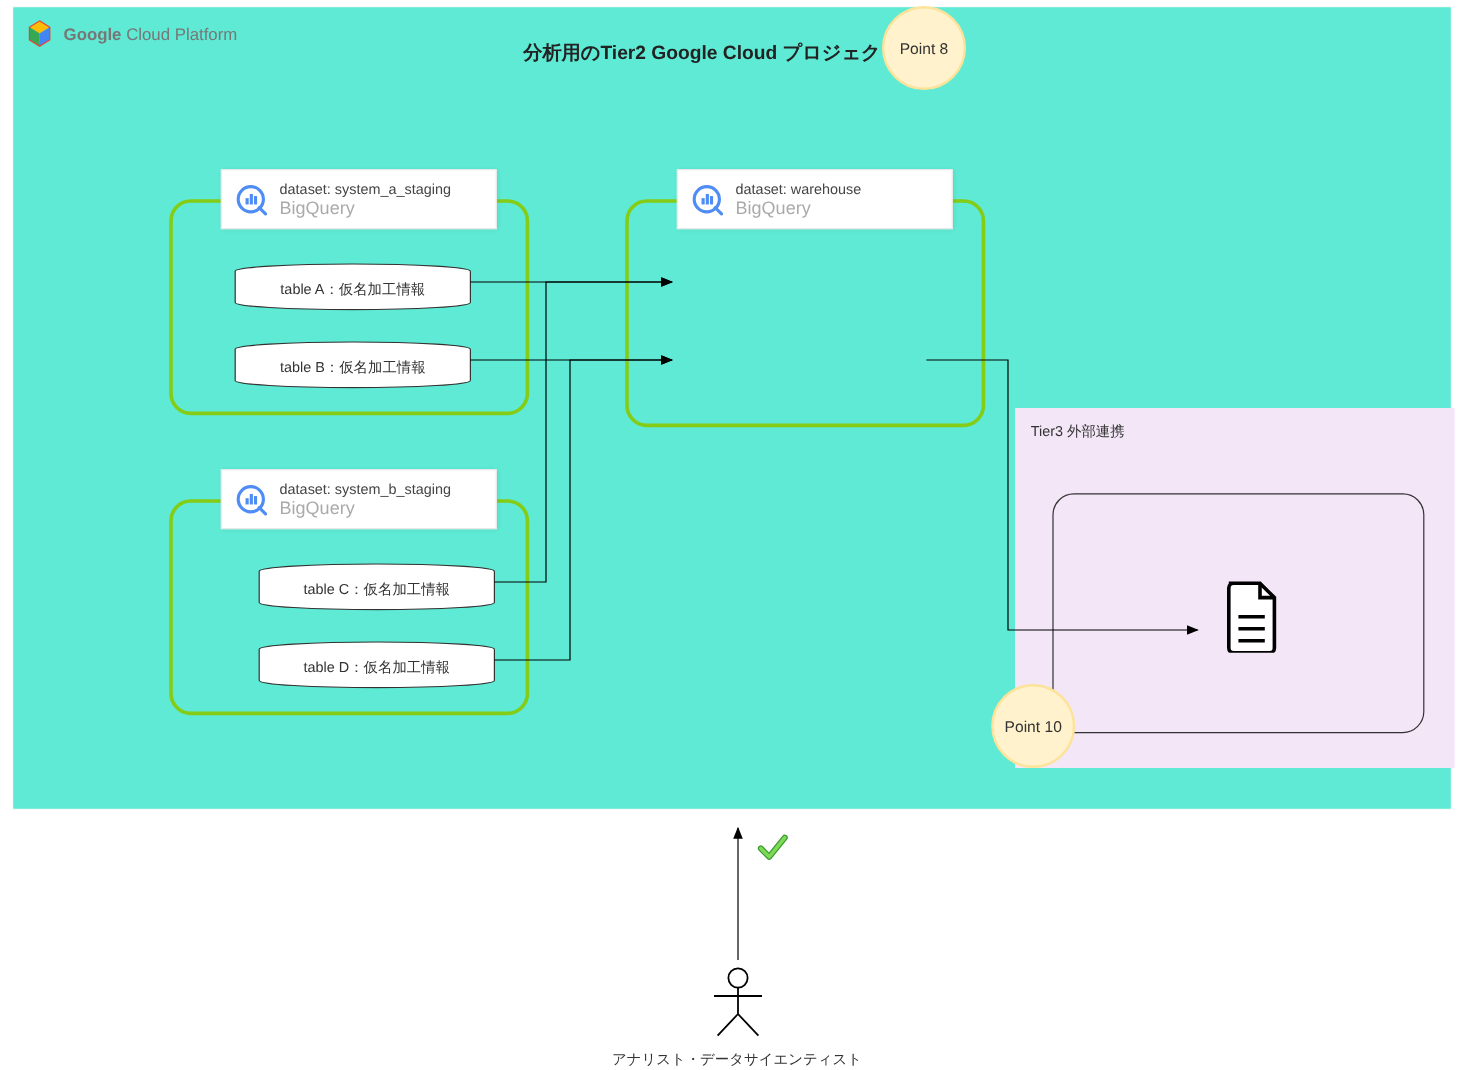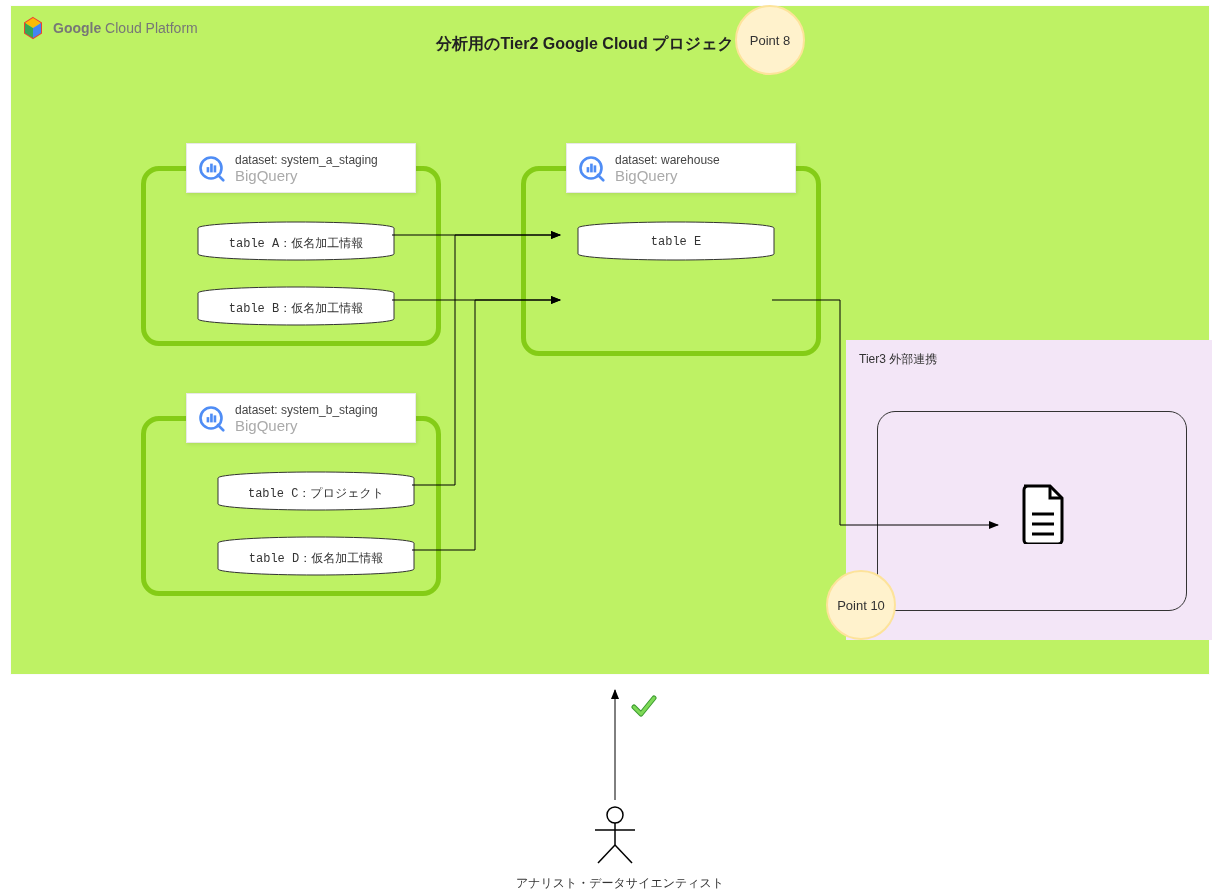--- a/index.html
+++ b/index.html
@@ -8,21 +8,21 @@
     font-family: -apple-system, BlinkMacSystemFont, "Segoe UI", Arial, sans-serif;
     background: #fff;
     width: 1221px;
     height: 892px;
     position: relative;
   }
   .canvas { position: absolute; inset: 0; }
   .gcp-box {
     position: absolute;
     left: 10px; top: 5px; width: 1200px; height: 670px;
-    background: #bef264;
+    background: #5eead4;
     border: 1px solid #fbfbfb;
   }
   .gcp-header {
     position: absolute; left: 10px; top: 10px;
     display: flex; align-items: center; gap: 8px;
   }
   .gcp-logo { width: 24px; height: 24px; }
   .gcp-text { font-size: 14px; color: #777; }
   .gcp-text .bold { color: #777; font-weight: 700; }
   .project-title {
@@ -33,37 +33,37 @@
     position: absolute; width: 70px; height: 70px; border-radius: 50%;
     background: #fff2cc; border: 2px solid #fde39a;
     display: flex; align-items: center; justify-content: center;
     font-size: 13px; font-weight: 400; color: #333;
   }
   .point8 { left: 735px; top: 5px; }
   .point9 { left: 73px; top: 278px; }
   .point10 { left: 826px; top: 570px; }
   .dataset-container {
     position: absolute;
-    border: 5px solid #84cc16; border-radius: 18px;
+    border: 3px solid #84cc16; border-radius: 18px;
   }
   .ds-a { left: 130px; top: 160px; width: 300px; height: 180px; }
   .ds-b { left: 130px; top: 410px; width: 300px; height: 180px; padding-left: 19px; }
   .ds-w { left: 510px; top: 160px; width: 300px; height: 190px; }
   .dataset-card {
     position: absolute; left: 40px; top: -28px;
     width: 230px; height: 50px;
     background: #fff; border: 1px solid #e8e8e8;
     box-shadow: 1px 1px 4px rgba(0,0,0,0.1);
     display: flex; align-items: center; gap: 10px; padding: 6px 10px;
   }
   .bq-icon { width: 28px; height: 28px; flex-shrink: 0; }
   .card-text .line1 { font-size: 12px; color: #444; }
   .card-text .line2 { font-size: 15px; color: #aaa; }
   .db-cyl {
-    position: absolute; width: 200px; height: 40px; font-family: Liberation Mono, monospace;
+    position: absolute; width: 200px; height: 40px;
   }
   .db-cyl svg { width: 100%; height: 100%; }
   .db-label {
     position: absolute; left: 0; top: 14px; width: 100%;
     text-align: center; font-size: 12px; color: #333;
   }
   .tier3 {
     position: absolute; left: 835px; top: 334px; width: 366px; height: 300px;
     background: #f3e6f7; border: 1px solid #f3e6f7;
   }
@@ -78,21 +78,21 @@
     position: absolute; left: 60px; top: -22px;
     width: 200px; height: 50px; background: #fff;
     border: 1px solid #e8e8e8; box-shadow: 1px 1px 4px rgba(0,0,0,0.1);
     display: flex; align-items: center; gap: 10px; padding: 6px 10px;
   }
   .fs-icon { width: 28px; height: 28px; flex-shrink: 0; }
   .file-icon { position: absolute; left: 140px; top: 72px; width: 50px; height: 60px; }
   .actor { position: absolute; left: 590px; top: 805px; width: 50px; height: 60px; }
   .actor-label {
     position: absolute; left: 510px; top: 875px; width: 220px;
-    text-align: center; font-size: 12px; color: #333;
+    text-align: left; font-size: 12px; color: #333;
   }
   .check { position: absolute; left: 631px; top: 693px; width: 26px; height: 26px; }
   svg.arrows { position: absolute; left: 0; top: 0; width: 1221px; height: 892px; pointer-events: none; }
 </style>
 </head>
 <body>
 
 <div class="canvas">
 
   <div class="gcp-box">
@@ -157,21 +157,21 @@
         <div class="card-text">
           <div class="line1">dataset:  system_b_staging</div>
           <div class="line2">BigQuery</div>
         </div>
       </div>
       <div class="db-cyl" style="left:70px; top:50px;">
         <svg viewBox="0 0 200 40">
             <ellipse cx="100" cy="7" rx="98" ry="6" fill="white" stroke="#333"></ellipse>
             <path d="M2 7 V33 A98 6 0 0 0 198 33 V7" fill="white" stroke="#333"></path>
           </svg>
-        <div class="db-label">table C：プロジェクト</div>
+        <div class="db-label">table C：仮名加工情報</div>
       </div>
       <div class="db-cyl" style="left:70px; top:115px;">
         <svg viewBox="0 0 200 40">
             <ellipse cx="100" cy="7" rx="98" ry="6" fill="white" stroke="#333"></ellipse>
             <path d="M2 7 V33 A98 6 0 0 0 198 33 V7" fill="white" stroke="#333"></path>
           </svg>
         <div class="db-label">table D：仮名加工情報</div>
       </div>
     </div>
 
@@ -183,27 +183,20 @@
               <rect x="11" y="15" width="3" height="6" fill="#4f8df5"></rect>
               <rect x="15" y="11" width="3" height="10" fill="#4f8df5"></rect>
               <rect x="19" y="13" width="3" height="8" fill="#4f8df5"></rect>
               <line x1="24" y1="24" x2="30" y2="30" stroke="#4f8df5" stroke-width="3" stroke-linecap="round"></line>
             </svg>
         </span>
         <div class="card-text">
           <div class="line1">dataset:  warehouse</div>
           <div class="line2">BigQuery</div>
         </div>
-      </div>
-      <div class="db-cyl" style="left:50px; top:50px;">
-        <svg viewBox="0 0 200 40">
-            <ellipse cx="100" cy="7" rx="98" ry="6" fill="white" stroke="#333"></ellipse>
-            <path d="M2 7 V33 A98 6 0 0 0 198 33 V7" fill="white" stroke="#333"></path>
-          </svg>
-        <div class="db-label">table E</div>
       </div>
     </div>
 
     <div class="tier3">
       <div class="tier3-title">Tier3 外部連携</div>
       <div class="tier3-container">
         <div class="file-icon">
           <svg viewBox="0 0 50 60">
               <path d="M6 2 H32 L44 14 V56 A4 4 0 0 1 40 60 H10 A4 4 0 0 1 6 56 V6 A4 4 0 0 1 10 2 Z" fill="white" stroke="#000" stroke-width="3"></path>
               <path d="M32 2 V14 H44" fill="none" stroke="#000" stroke-width="3"></path>

